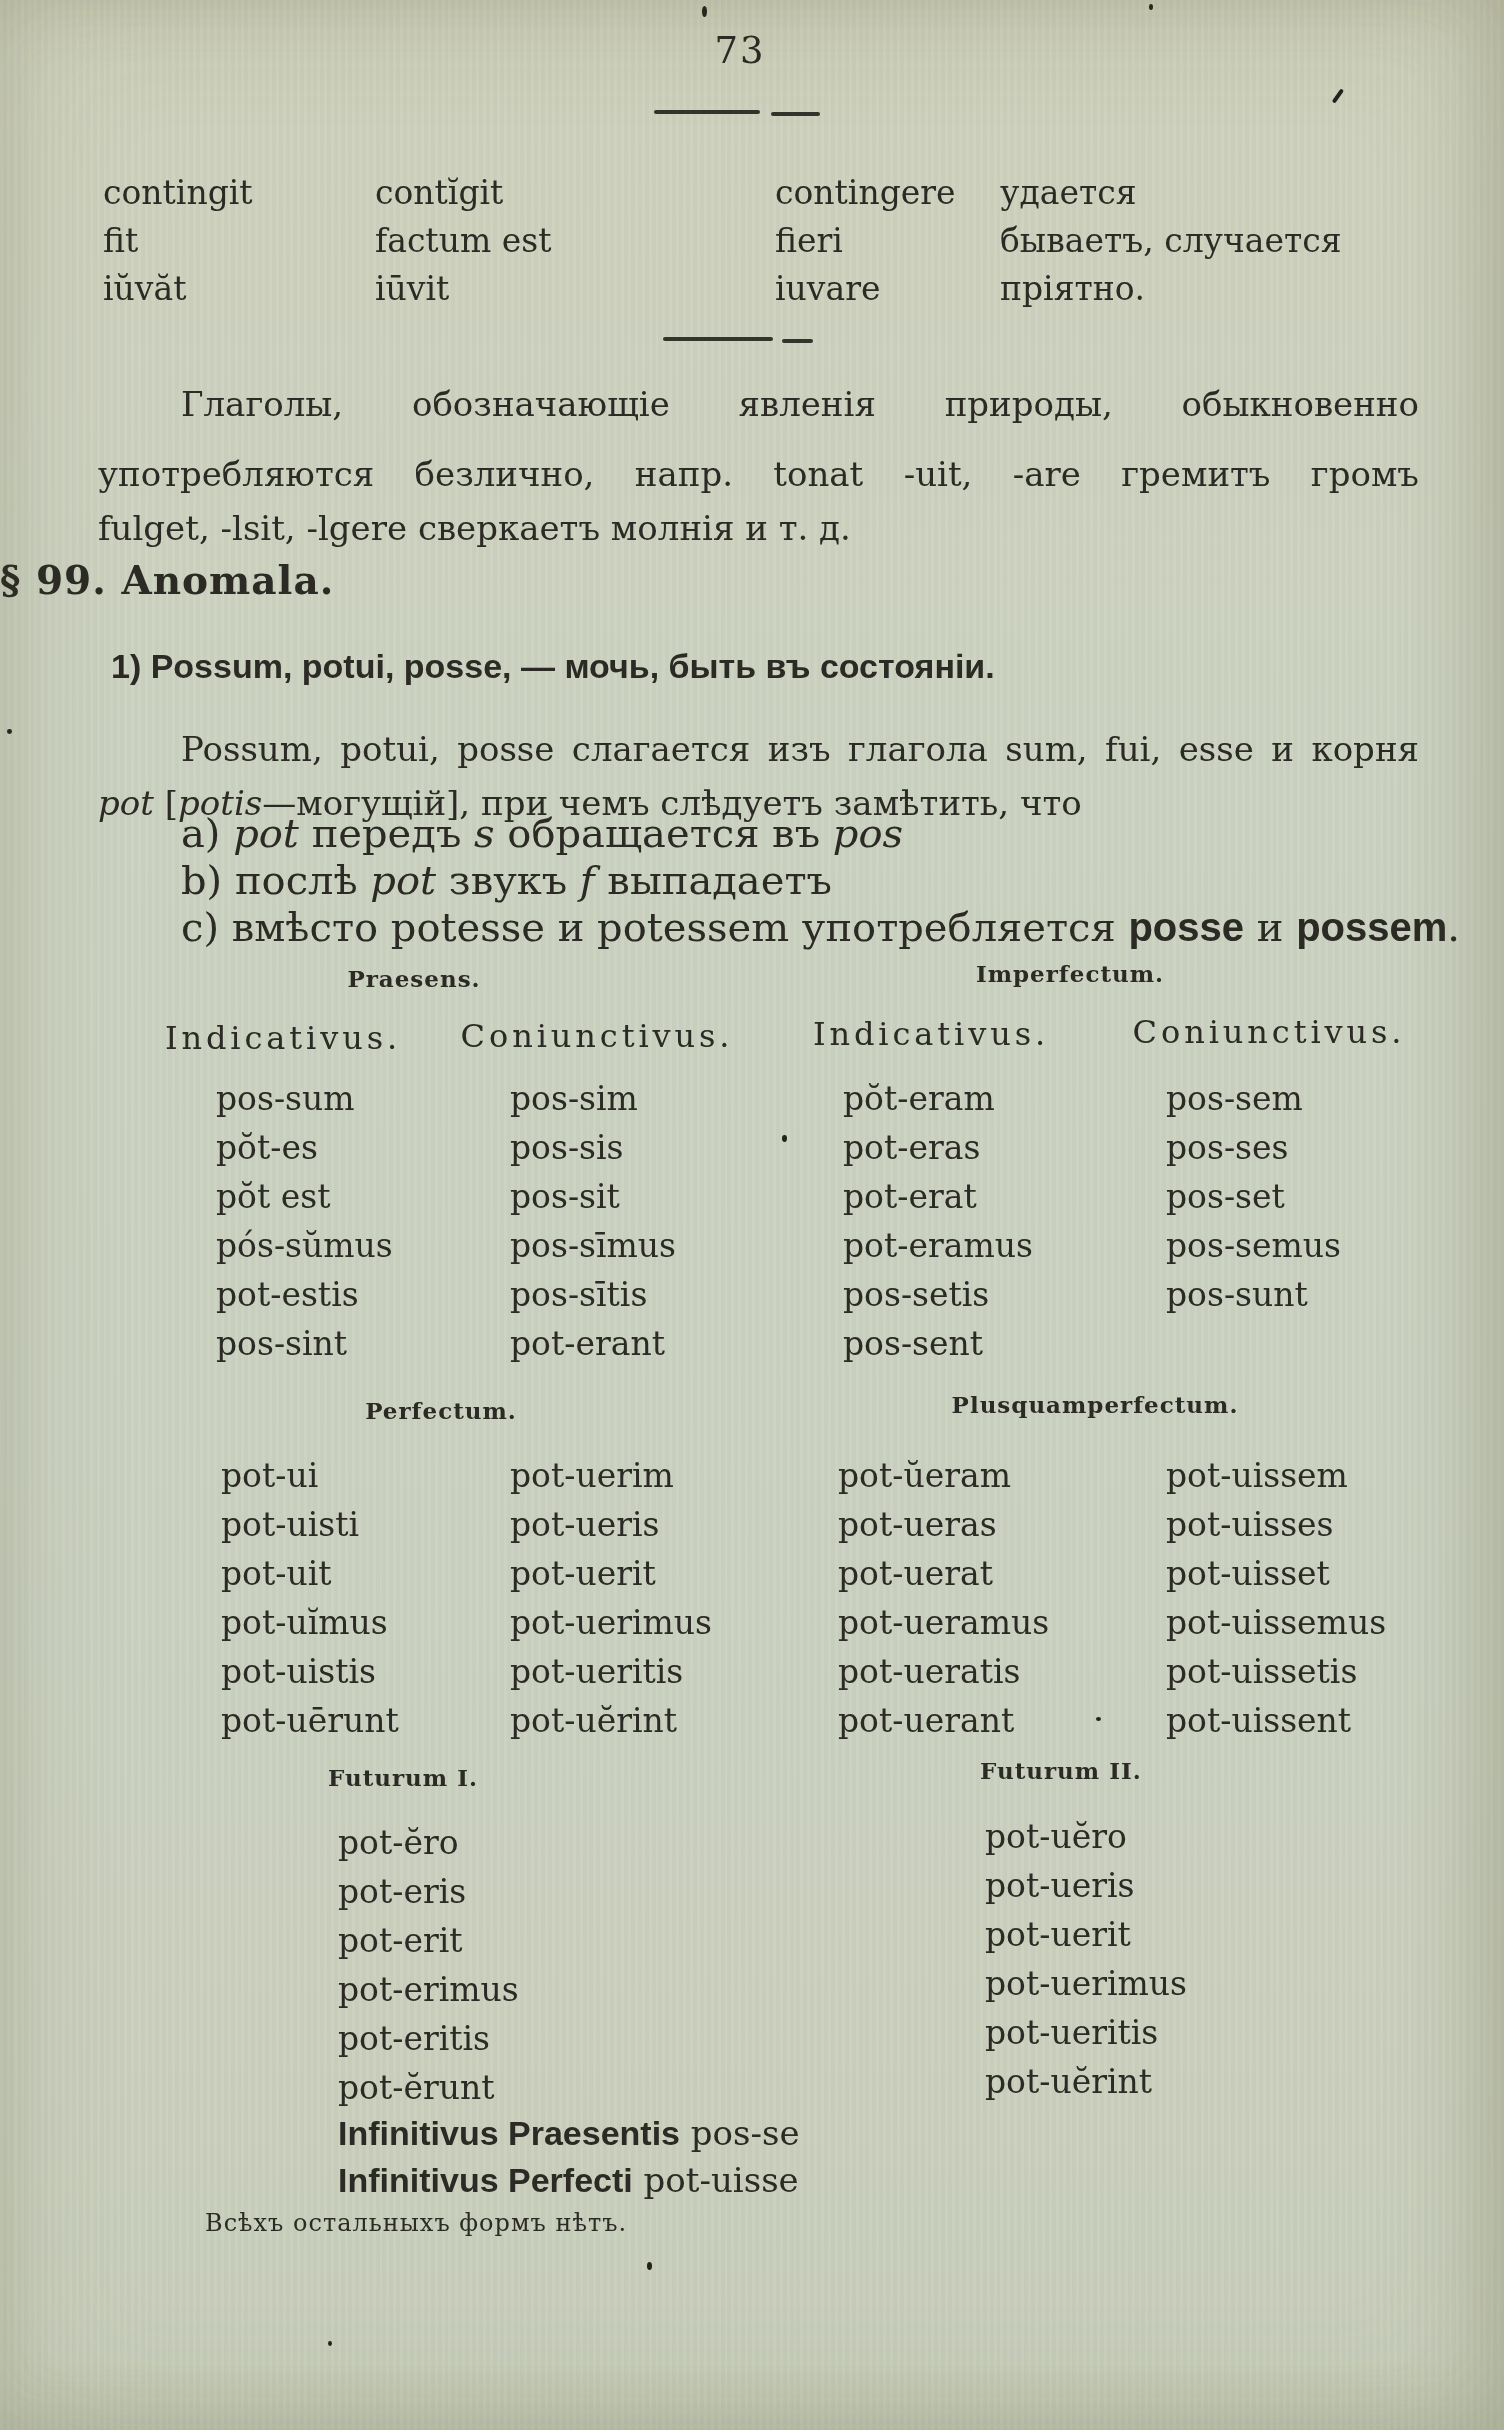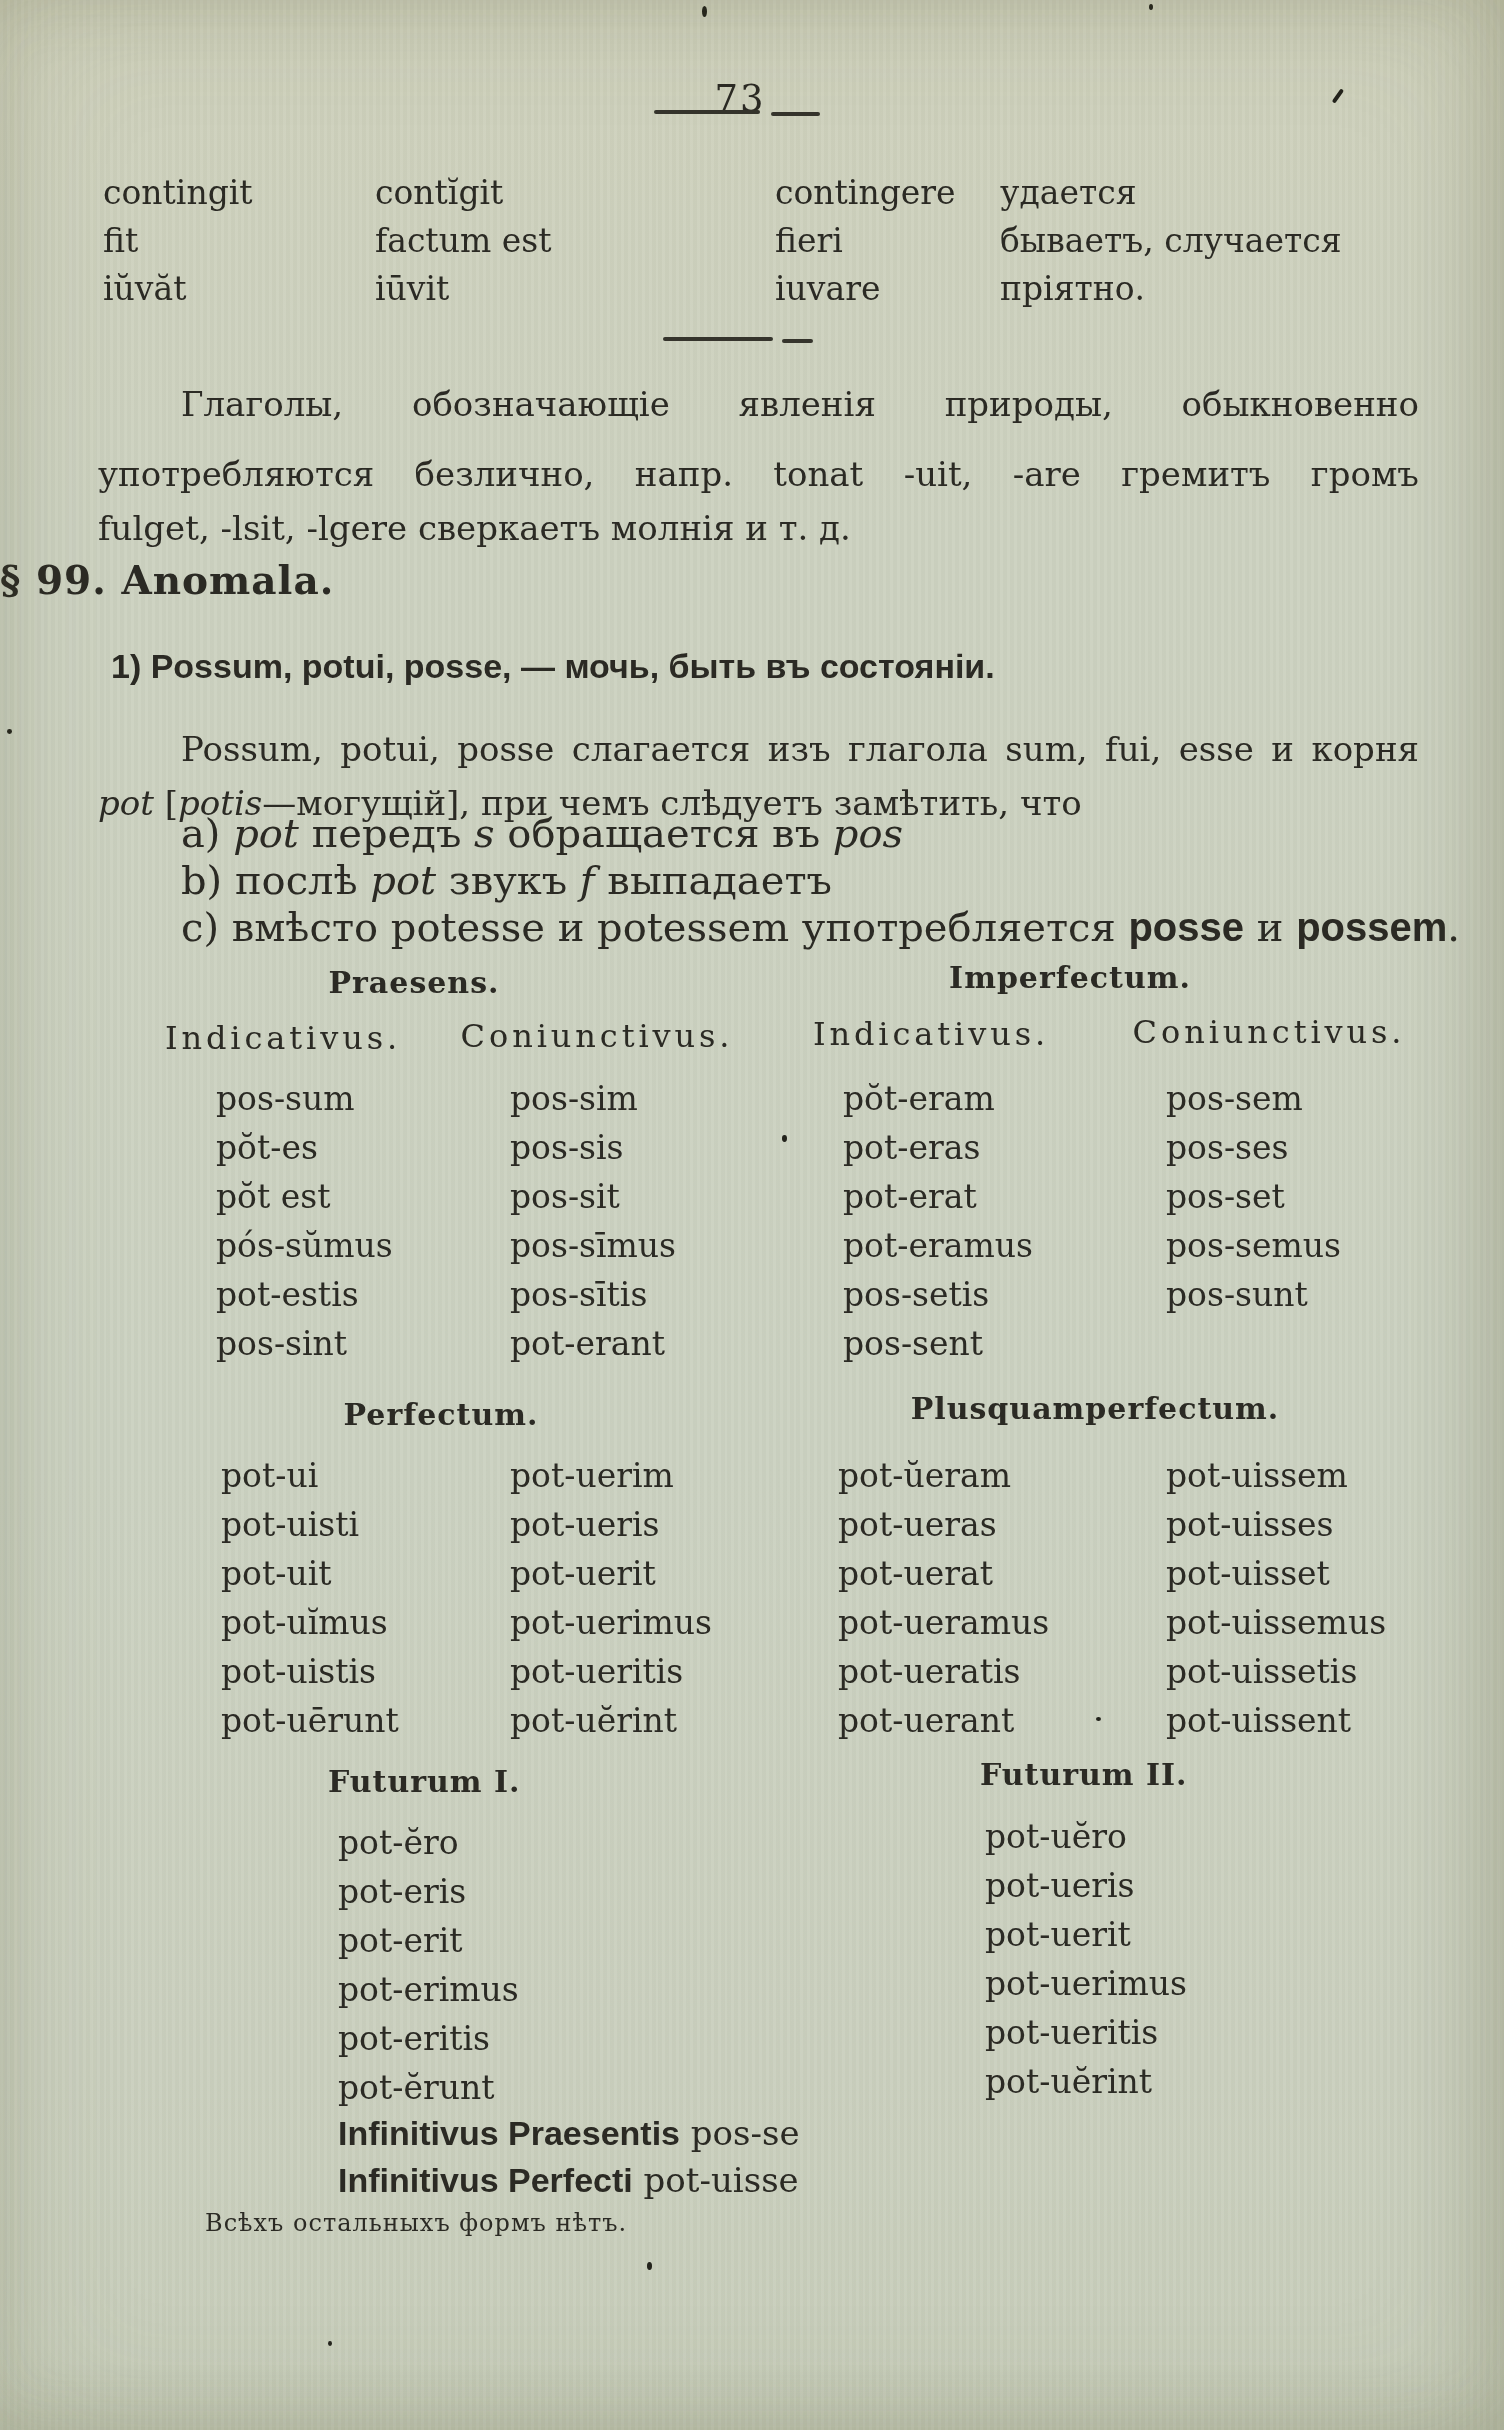--- a/index.html
+++ b/index.html
@@ -16,36 +16,36 @@
   }
   .page::after{
     content:"";position:absolute;inset:0;pointer-events:none;
     box-shadow: inset 0 0 137px rgba(95,95,60,.14), inset -29px 0 69px rgba(100,100,65,.12), inset 0 -19.6px 59px rgba(100,100,65,.08);
   }
   .abs{position:absolute;}
   .center{transform:translateX(-50%);white-space:nowrap;}
   .i{font-style:italic;}
   .sansb{font-family:"Liberation Sans", sans-serif;font-weight:bold;}
 
-  .pagenum{top:29px;left:0;width:1480px;text-align:center;font-size:37px;letter-spacing:2px;margin-top:48px;}
+  .pagenum{top:29px;left:0;width:1480px;text-align:center;font-size:37px;letter-spacing:2px;}
   .rule{background:#35342c;border-radius:2px;}
 
   .vocab{top:169px;left:103px;width:1318px;display:grid;grid-template-columns:272px 400px 225px auto;grid-auto-rows:48px;font-size:33px;}
   .vocab span{line-height:48px;white-space:nowrap;}
 
   .para{left:98px;width:1321px;font-size:34px;line-height:54px;}
   .jline{text-align:justify;text-align-last:justify;margin-top:16px;}
   .indent{padding-left:83px;}
 
   .heading-big{top:557px;left:0;width:1480px;text-align:left;font-size:39px;font-weight:bold;letter-spacing:1px;}
 
   .possum-title{top:647px;left:111px;font-size:34px;white-space:nowrap;}
   .items{top:810px;left:181px;font-size:40px;line-height:47px;}
 
-  .tense-head{font-size:30px;font-weight:bold;letter-spacing:1px;}
+  .tense-head{font-size:23px;font-weight:bold;letter-spacing:1px;}
   .colhead{font-size:32px;letter-spacing:3.9px;}
 
   .conj{display:grid;grid-auto-rows:49px;font-size:33px;}
   .conj span{line-height:49px;white-space:nowrap;}
   .praesens{top:1074px;left:216px;width:1215px;grid-template-columns:294px 333px 323px auto;}
   .perfectum{top:1451px;left:221px;width:1210px;grid-template-columns:289px 328px 328px auto;}
 
   .futlist{font-size:33px;line-height:49px;}
   .futlist div{white-space:nowrap;}
 

